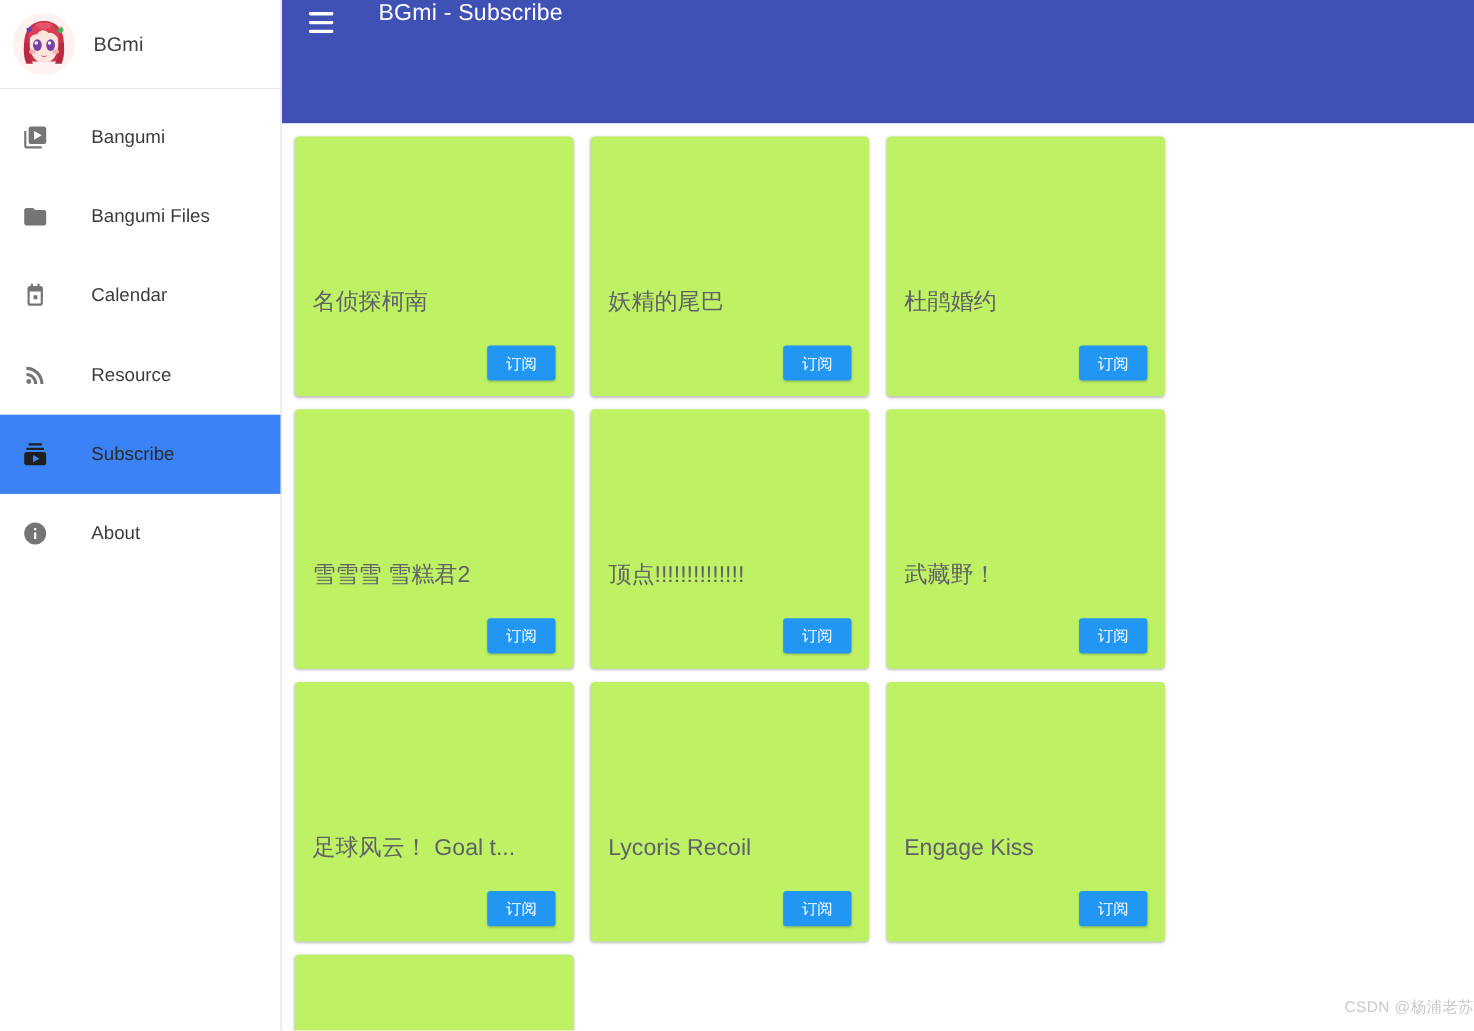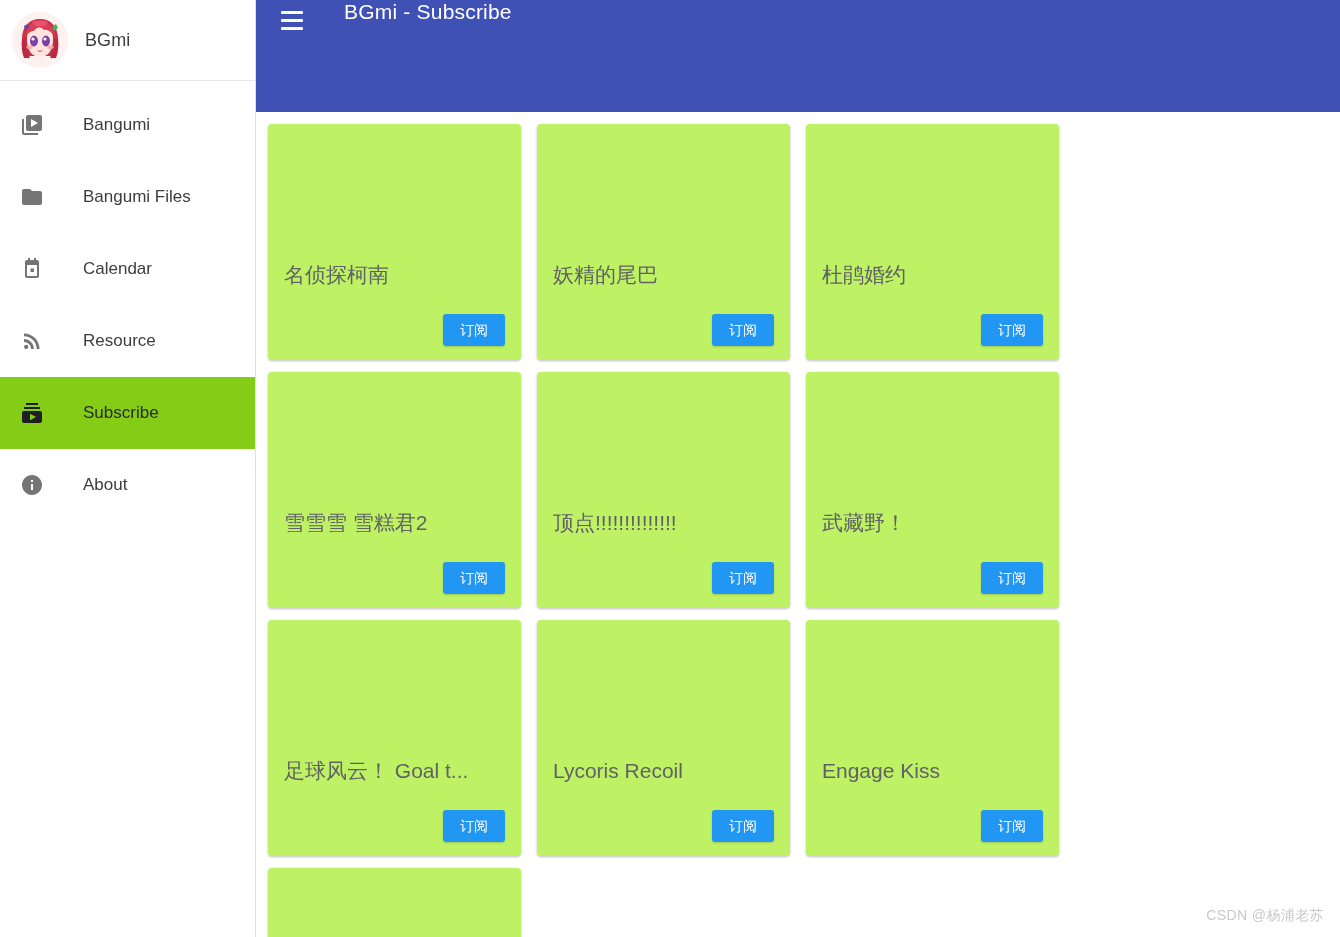--- a/index.html
+++ b/index.html
@@ -54,21 +54,21 @@
   }
 
   .nav { padding-top: 8px; }
   .nav-item {
     height: 72px;
     display: flex;
     align-items: center;
     padding-left: 12px;
     cursor: pointer;
   }
-  .nav-item.active { background: #84cc16; text-align: center; }
+  .nav-item.active { background: #3b82f6; text-align: center; }
   .nav-icon {
     width: 40px;
     height: 40px;
     flex: 0 0 40px;
     display: flex;
     align-items: center;
     justify-content: center;
     color: #757575;
   }
   .nav-item.active .nav-icon { color: #1f1f1f; }
@@ -195,21 +195,21 @@
     padding: 9px 14px 9px 14px;
     min-width: 62px;
     cursor: pointer;
     font-family: "Liberation Sans", "DejaVu Sans", sans-serif;
     box-shadow: 0 1px 2px rgba(0,0,0,0.18);
     line-height: 1;
   }
 
   .watermark {
     position: absolute;
-    right: 16px;
+    right: 0;
     bottom: 12px;
     font-size: 14px;
     color: #c9c9c9;
     letter-spacing: .4px;
     user-select: none;
   }
 </style>
 </head>
 <body>
 

